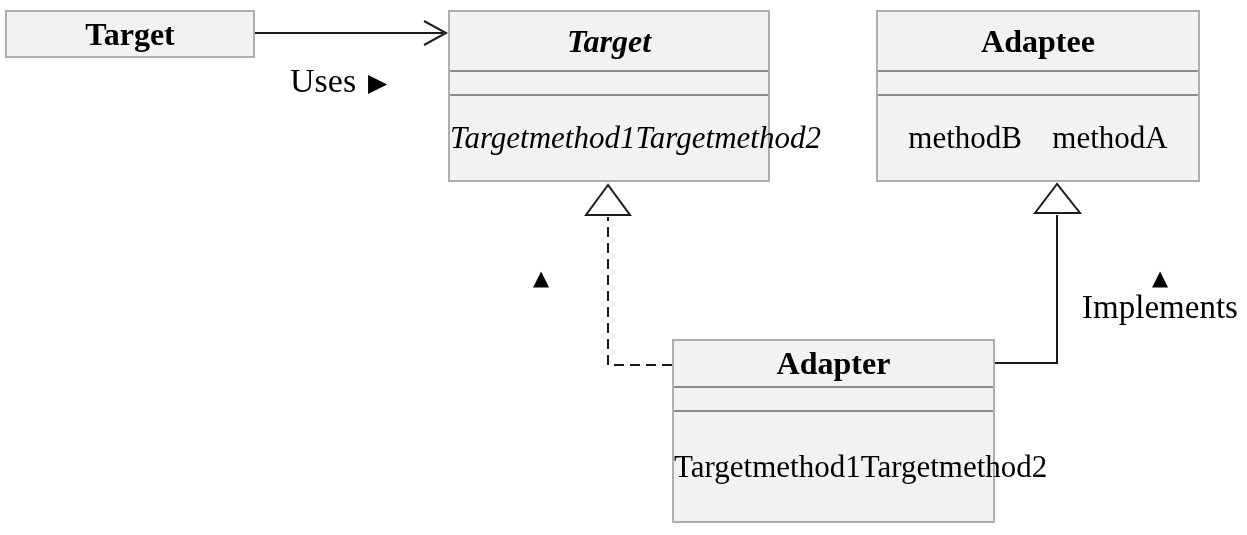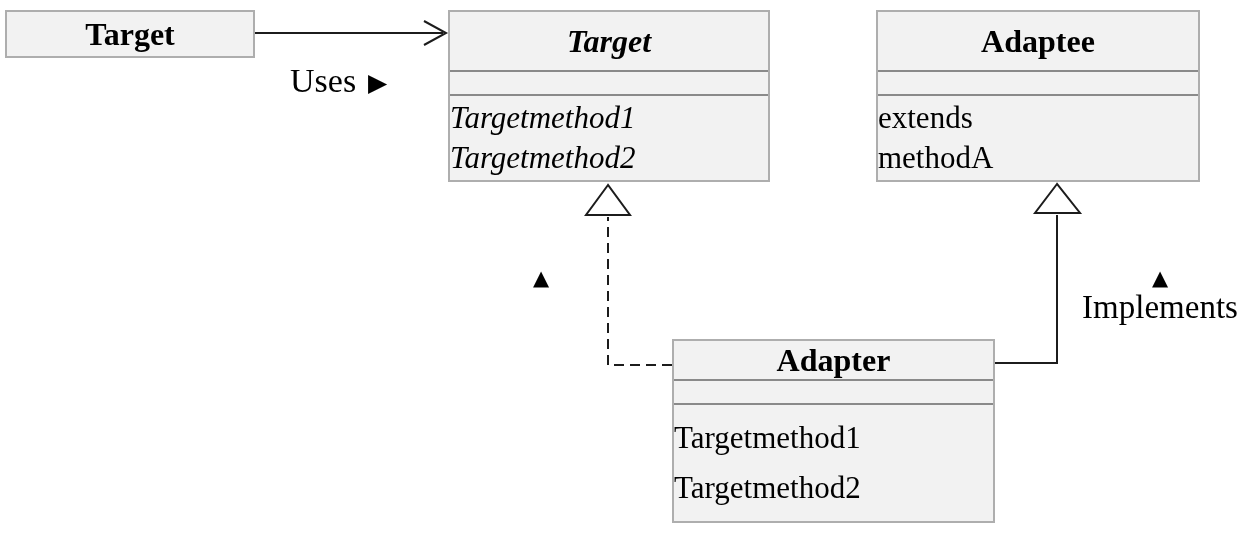--- a/index.html
+++ b/index.html
@@ -53,37 +53,38 @@
     font-weight: bold;
     font-size: 32px;
   }
   .sec-attrs {
     border-top: 2px solid var(--divider);
     border-bottom: 2px solid var(--divider);
   }
   .sec-methods {
     flex: 1;
     display: flex;
-    flex-direction: column;
+    flex-direction: row;
     justify-content: space-evenly;
+    align-items: center;
     font-size: 31px;
     border-radius: 18px;
   }
   .abstract .sec-title { font-style: italic; }
   .abstract .sec-methods { font-style: italic; }
 
   
   .box-client  { left: 5px;   top: 10px;  width: 250px; height: 48px; }
   .box-client .sec-title { height: 44px; }
   .box-target  { left: 448px; top: 10px;  width: 322px; height: 172px; }
   .box-adaptee { left: 876px; top: 10px;  width: 324px; height: 172px; }
   .box-target .sec-title, .box-adaptee .sec-title { height: 58px; flex: none; }
   .box-target .sec-attrs, .box-adaptee .sec-attrs { height: 26px; flex: none; }
   .box-adapter { left: 672px; top: 339px; width: 323px; height: 184px; }
-  .box-adapter .sec-title { height: 38px; flex: none; }
+  .box-adapter .sec-title { height: 45px; flex: none; }
   .box-adapter .sec-attrs { height: 26px; flex: none; }
 
   
   .uses-label {
     position: absolute;
     left: 290px; top: 62px;
     font-size: 34px;
     display: flex;
     align-items: center;
     gap: 12px;
@@ -140,21 +141,21 @@
     <div class="sec-methods">
       <div>Targetmethod1</div>
       <div>Targetmethod2</div>
     </div>
   </div>
 
   <div class="class-box box-adaptee">
     <div class="sec-title">Adaptee</div>
     <div class="sec-attrs"></div>
     <div class="sec-methods">
-      <div>extends</div>
+      <div>methodB</div>
       <div>methodA</div>
     </div>
   </div>
 
   <div class="class-box box-adapter">
     <div class="sec-title">Adapter</div>
     <div class="sec-attrs"></div>
     <div class="sec-methods">
       <div>Targetmethod1</div>
       <div>Targetmethod2</div>

